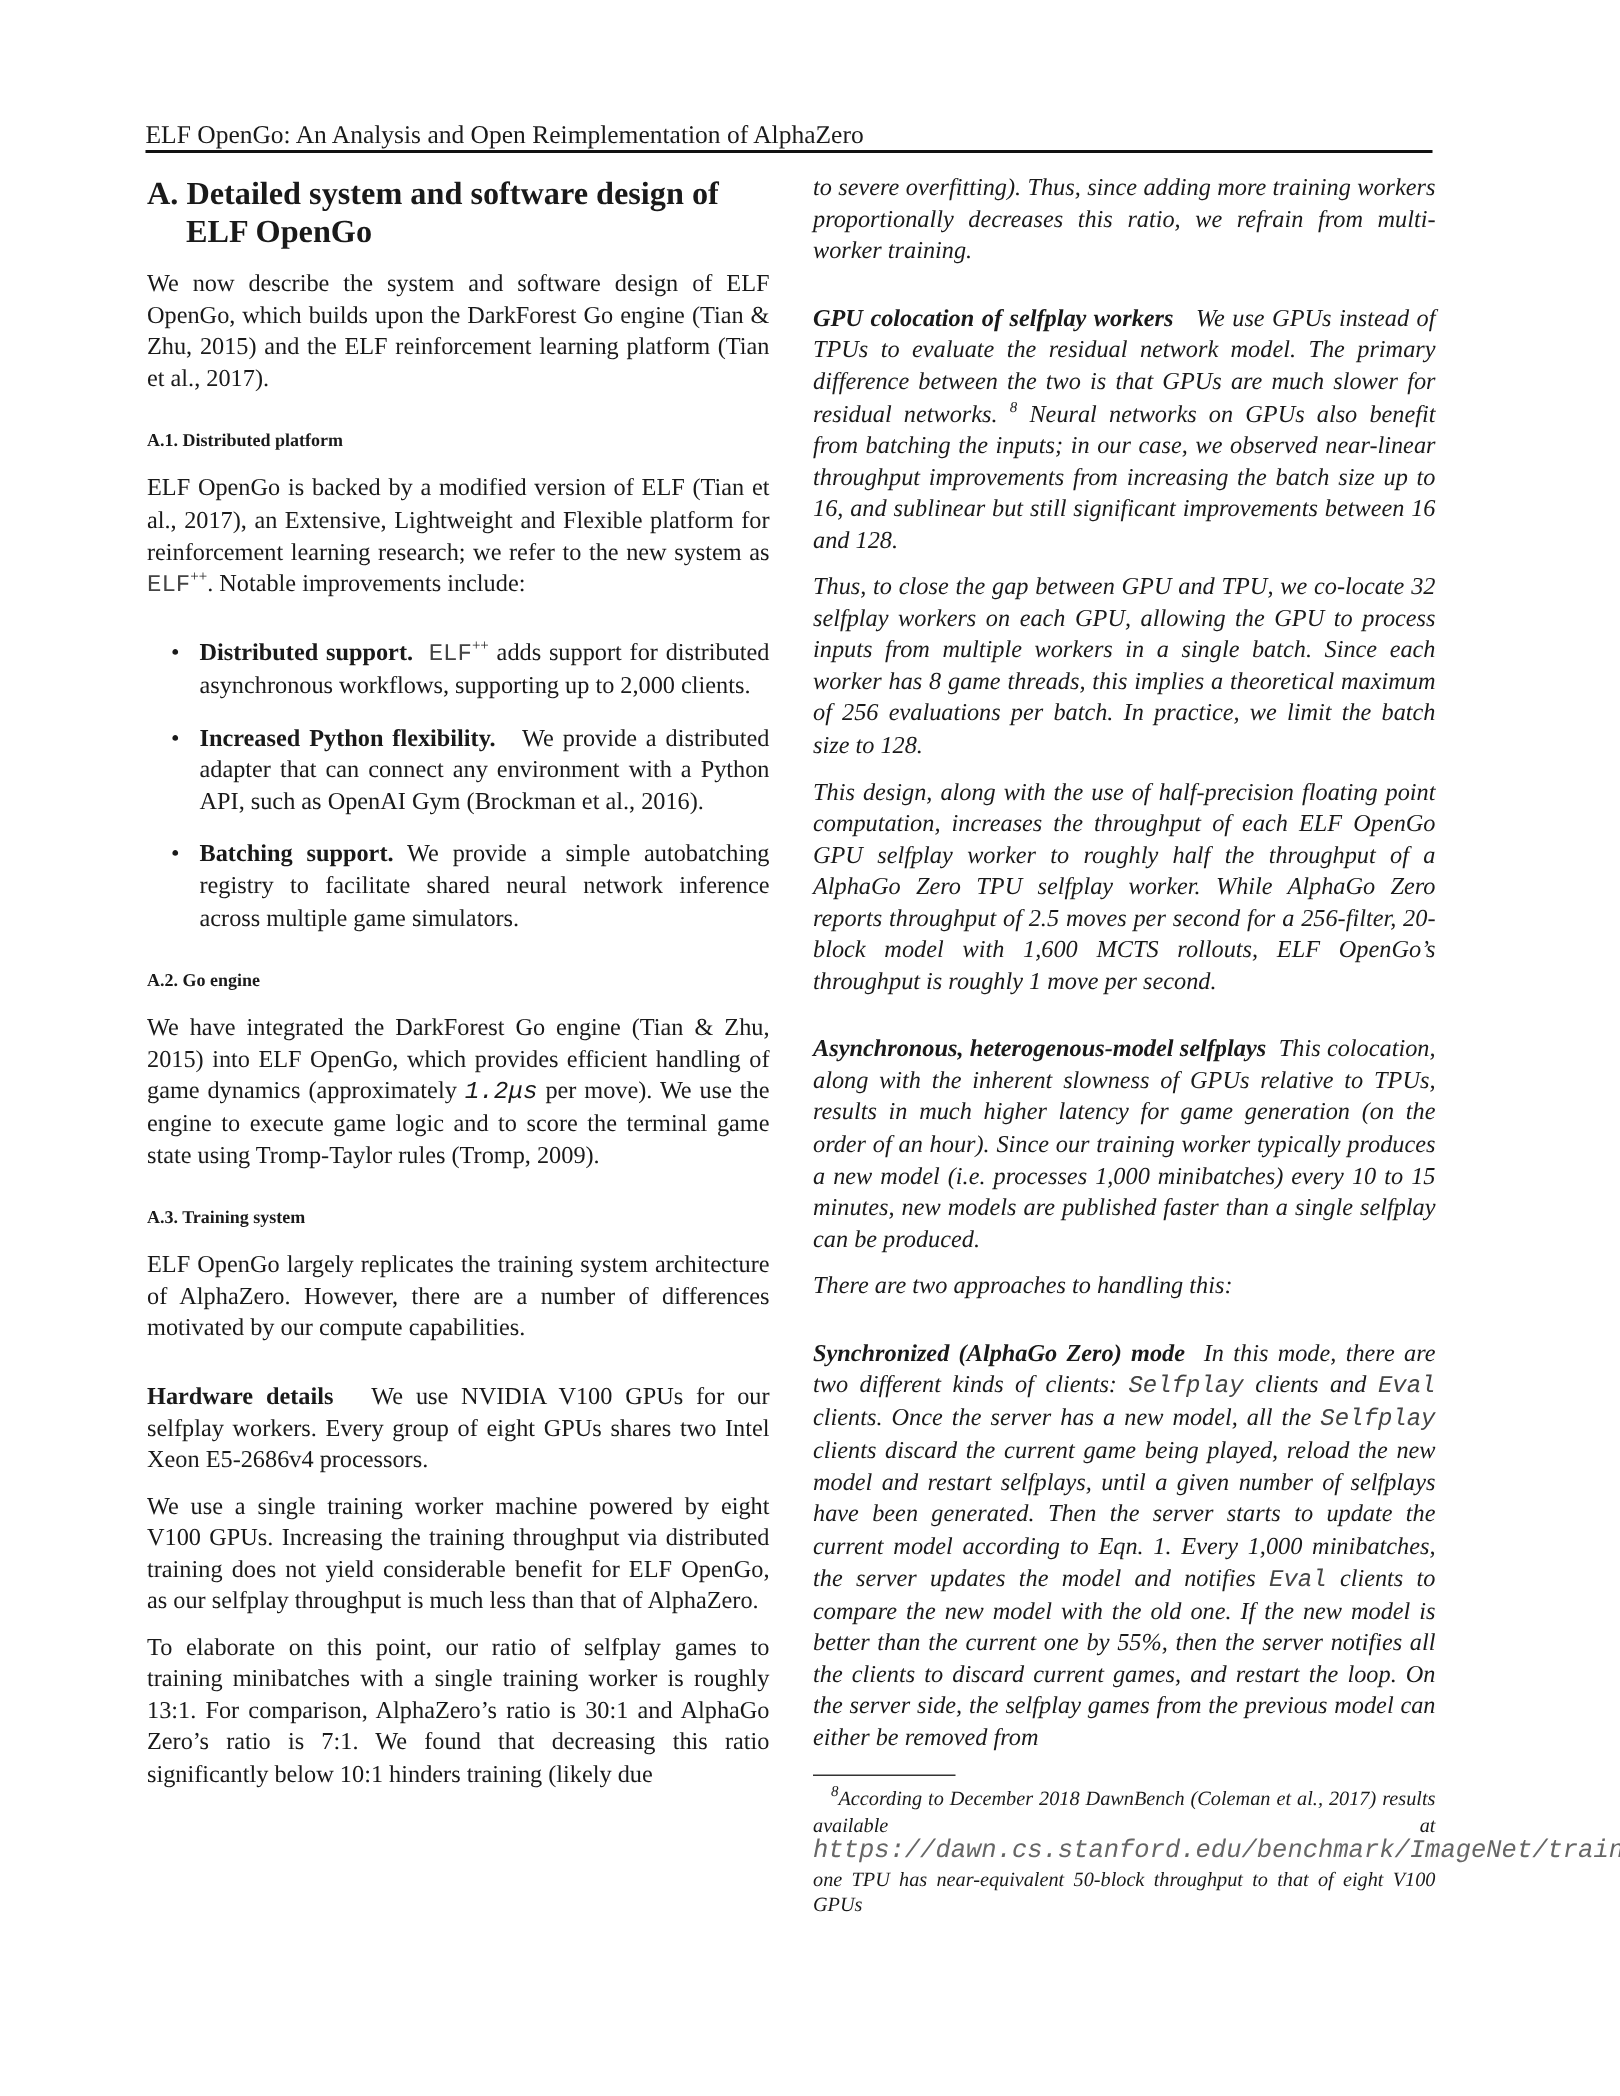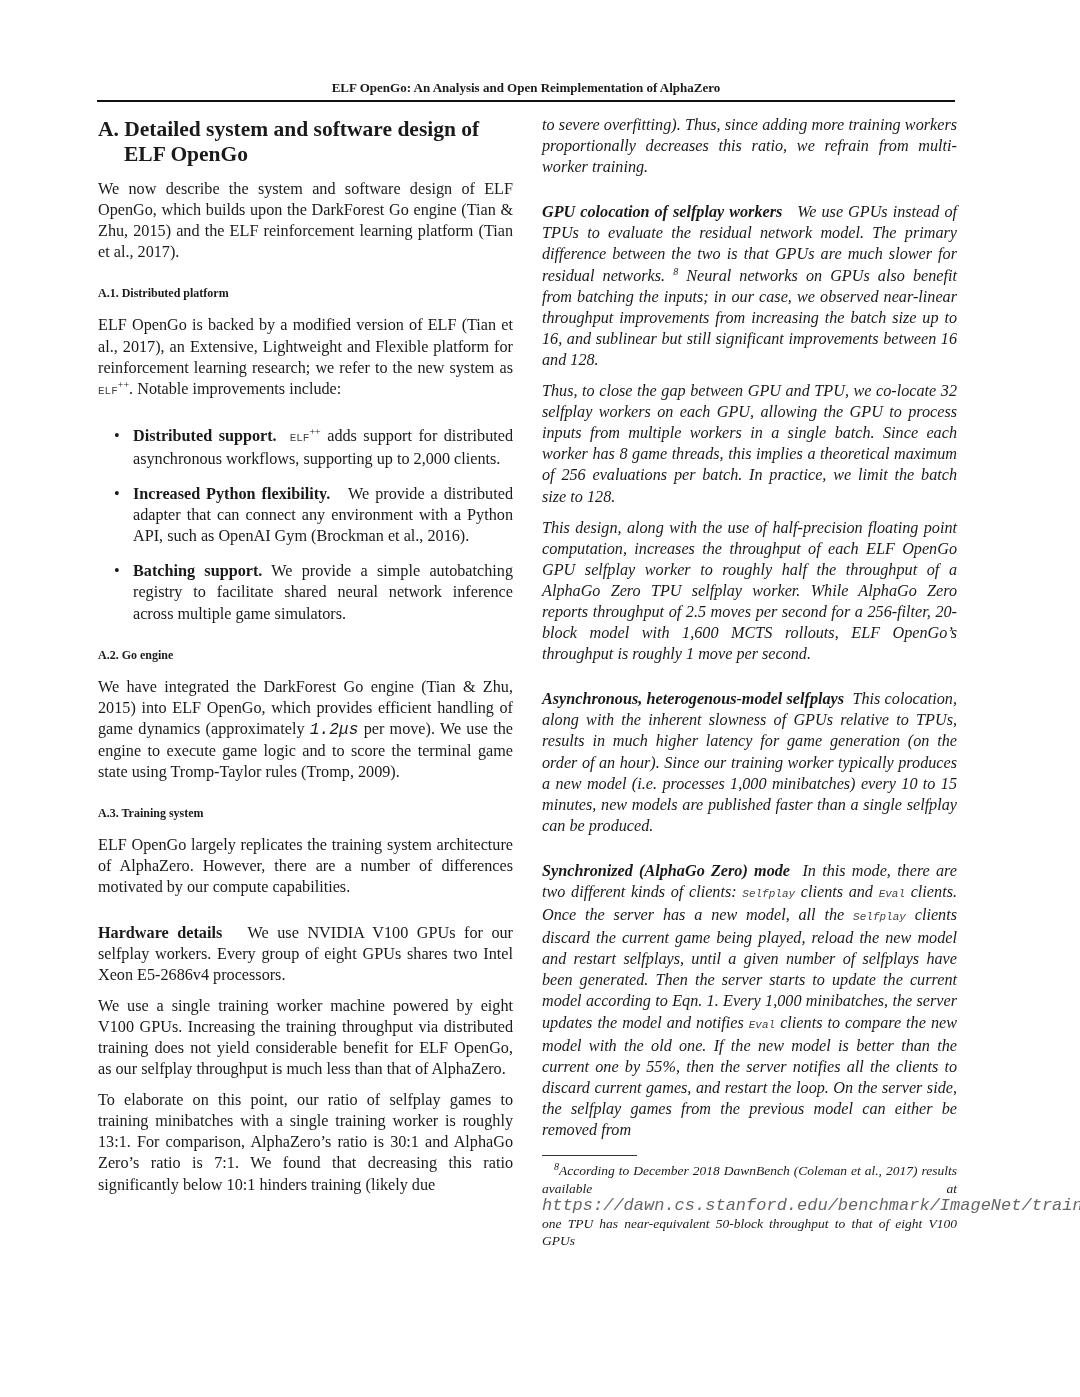--- a/index.html
+++ b/index.html
@@ -1,29 +1,29 @@
 <!DOCTYPE html>
 <html><head>
 <meta charset="utf-8">
 <style>
   html, body { margin: 0; padding: 0; background: #ffffff; }
   body { width: 1080px; height: 1397px; position: relative; overflow: hidden;
          font-family: "Liberation Serif", serif; color: #1a1a1a; }
   .running-head { position: absolute; left: 97px; top: 80px; width: 858px;
-                  text-align: center; font-weight: bold; font-size: 13px; }
+                  font-weight: normal; font-size: 17px; }
   .head-rule { position: absolute; left: 97px; top: 100px; width: 858px; height: 2px; background: #111; }
   .col { position: absolute; top: 115px; width: 415px; font-size: 16.2px; line-height: 21.1px; text-align: justify; }
   .col-left { left: 98px; }
   .col-right { left: 542px; font-style: italic; }
   p { margin: 0 0 10px 0; hyphens: manual; }
   h1.sec { font-size: 21.5px; line-height: 25px; margin: 2px 0 12px 0; font-weight: bold;
            padding-left: 26px; text-indent: -26px; text-align: left; }
   h2.sub { font-size: 12px; margin: 20px 0 11px 0; font-weight: bold; }
   .para-head { font-weight: bold; }
-  .mono { font-family: "Liberation Mono", monospace; font-size: 11px; color: #444; }
+  .mono { font-family: "Liberation Mono", monospace; font-size: 16px; color: #444; }
   sup { font-size: 10px; line-height: 0; }
   ul.bullets { list-style: none; padding: 0; margin: 24px 0 0 0; }
   ul.bullets li { position: relative; padding-left: 35px; margin-bottom: 14px; }
   ul.bullets li .bullet { position: absolute; left: 16px; top: 0; }
   .gap { height: 14px; }
   .footnote-rule { width: 95px; height: 1px; background: #333; margin: 14px 0 6px 0; }
   .footnote { font-size: 13.5px; line-height: 17.5px; text-align: justify; text-indent: 12px; }
   .footnote .mono { font-size: 17px; color: #666; }
   i.math { font-style: italic; font-family: Liberation Mono, monospace; }
 </style>
@@ -67,18 +67,19 @@
 </div>
 
 <div class="col col-right">
   <p>to severe overfitting). Thus, since adding more training workers proportionally decreases this ratio, we refrain from multi-worker training.</p>
   <div class="gap"></div>
   <p><span class="para-head">GPU colocation of selfplay workers</span>&nbsp;&nbsp; <span>We use GPUs instead of TPUs to evaluate the residual network model. The primary difference between the two is that GPUs are much slower for residual networks. </span><sup>8</sup><span> Neural networks on GPUs also benefit from batching the inputs; in our case, we observed near-linear throughput improvements from increasing the batch size up to 16, and sublinear but still significant improvements between 16 and 128.</span></p>
   <p>Thus, to close the gap between GPU and TPU, we co-locate 32 selfplay workers on each GPU, allowing the GPU to process inputs from multiple workers in a single batch. Since each worker has 8 game threads, this implies a theoretical maximum of 256 evaluations per batch. In practice, we limit the batch size to 128.</p>
   <p>This design, along with the use of half-precision floating point computation, increases the throughput of each ELF OpenGo GPU selfplay worker to roughly half the throughput of a AlphaGo Zero TPU selfplay worker. While AlphaGo Zero reports throughput of 2.5 moves per second for a 256-filter, 20-block model with 1,600 MCTS rollouts, ELF OpenGo’s throughput is roughly 1 move per second.</p>
   <div class="gap"></div>
   <p><span class="para-head">Asynchronous, heterogenous-model selfplays</span>&nbsp; <span>This colocation, along with the inherent slowness of GPUs relative to TPUs, results in much higher latency for game generation (on the order of an hour). Since our training worker typically produces a new model (i.e. processes 1,000 minibatches) every 10 to 15 minutes, new models are published faster than a single selfplay can be produced.</span></p>
+  <p>There are two approaches to handling this:</p>
   <div class="gap"></div>
   <p><span class="para-head">Synchronized (AlphaGo Zero) mode</span>&nbsp; <span>In this mode, there are two different kinds of clients: </span><span class="mono">Selfplay</span><span> clients and </span><span class="mono">Eval</span><span> clients. Once the server has a new model, all the </span><span class="mono">Selfplay</span><span> clients discard the current game being played, reload the new model and restart selfplays, until a given number of selfplays have been generated. Then the server starts to update the current model according to Eqn. 1. Every 1,000 minibatches, the server updates the model and notifies </span><span class="mono">Eval</span><span> clients to compare the new model with the old one. If the new model is better than the current one by 55%, then the server notifies all the clients to discard current games, and restart the loop. On the server side, the selfplay games from the previous model can either be removed from</span></p>
 
   <div class="footnote-rule"></div>
   <div class="footnote"><sup>8</sup><span>According to December 2018 DawnBench (Coleman et al., 2017) results available at </span><span class="mono">https://dawn.cs.stanford.edu/benchmark/ImageNet/train.html</span><span>, one TPU has near-equivalent 50-block throughput to that of eight V100 GPUs</span></div>
 </div>
 
 </body></html>

